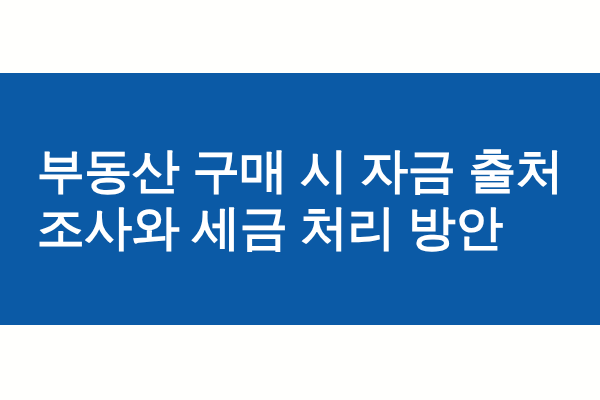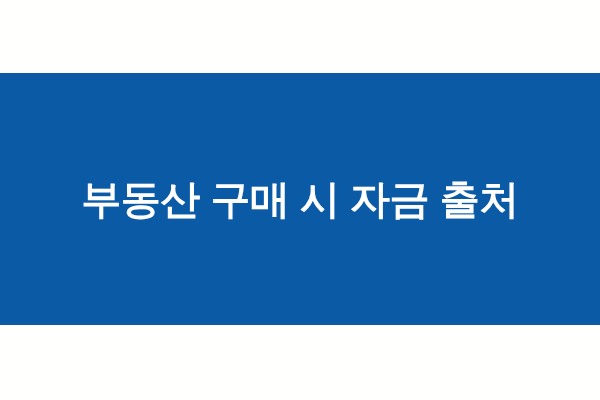--- a/index.html
+++ b/index.html
@@ -45,21 +45,21 @@
     box-sizing: border-box;
   }
 
   .banner-title {
     margin: 0;
     padding: 0;
     text-align: left;
     color: #ffffff;
     font-family: "Liberation Sans", "DejaVu Sans", sans-serif;
     font-weight: 700;
-    font-size: 40px;
+    font-size: 48px;
     line-height: 57px;
     letter-spacing: -0.5px;
     white-space: nowrap;
     -webkit-font-smoothing: antialiased;
   }
 
   .title-line {
     display: block;
     white-space: nowrap;
   }
@@ -73,18 +73,19 @@
 </head>
 <body>
 
 <div class="canvas" style="background: rgb(255, 255, 253);">
 
   <div class="top-margin"></div>
 
   <div class="banner" style="background: rgb(11, 90, 166);">
     <h1 class="banner-title" style="color: rgb(255, 255, 255);">
       <span class="title-line">부동산 구매 시 자금 출처</span>
+      <span class="title-line">조사와 세금 처리 방안</span>
     </h1>
   </div>
 
   <div class="bottom-margin"></div>
 
 </div>
 
 </body></html>

